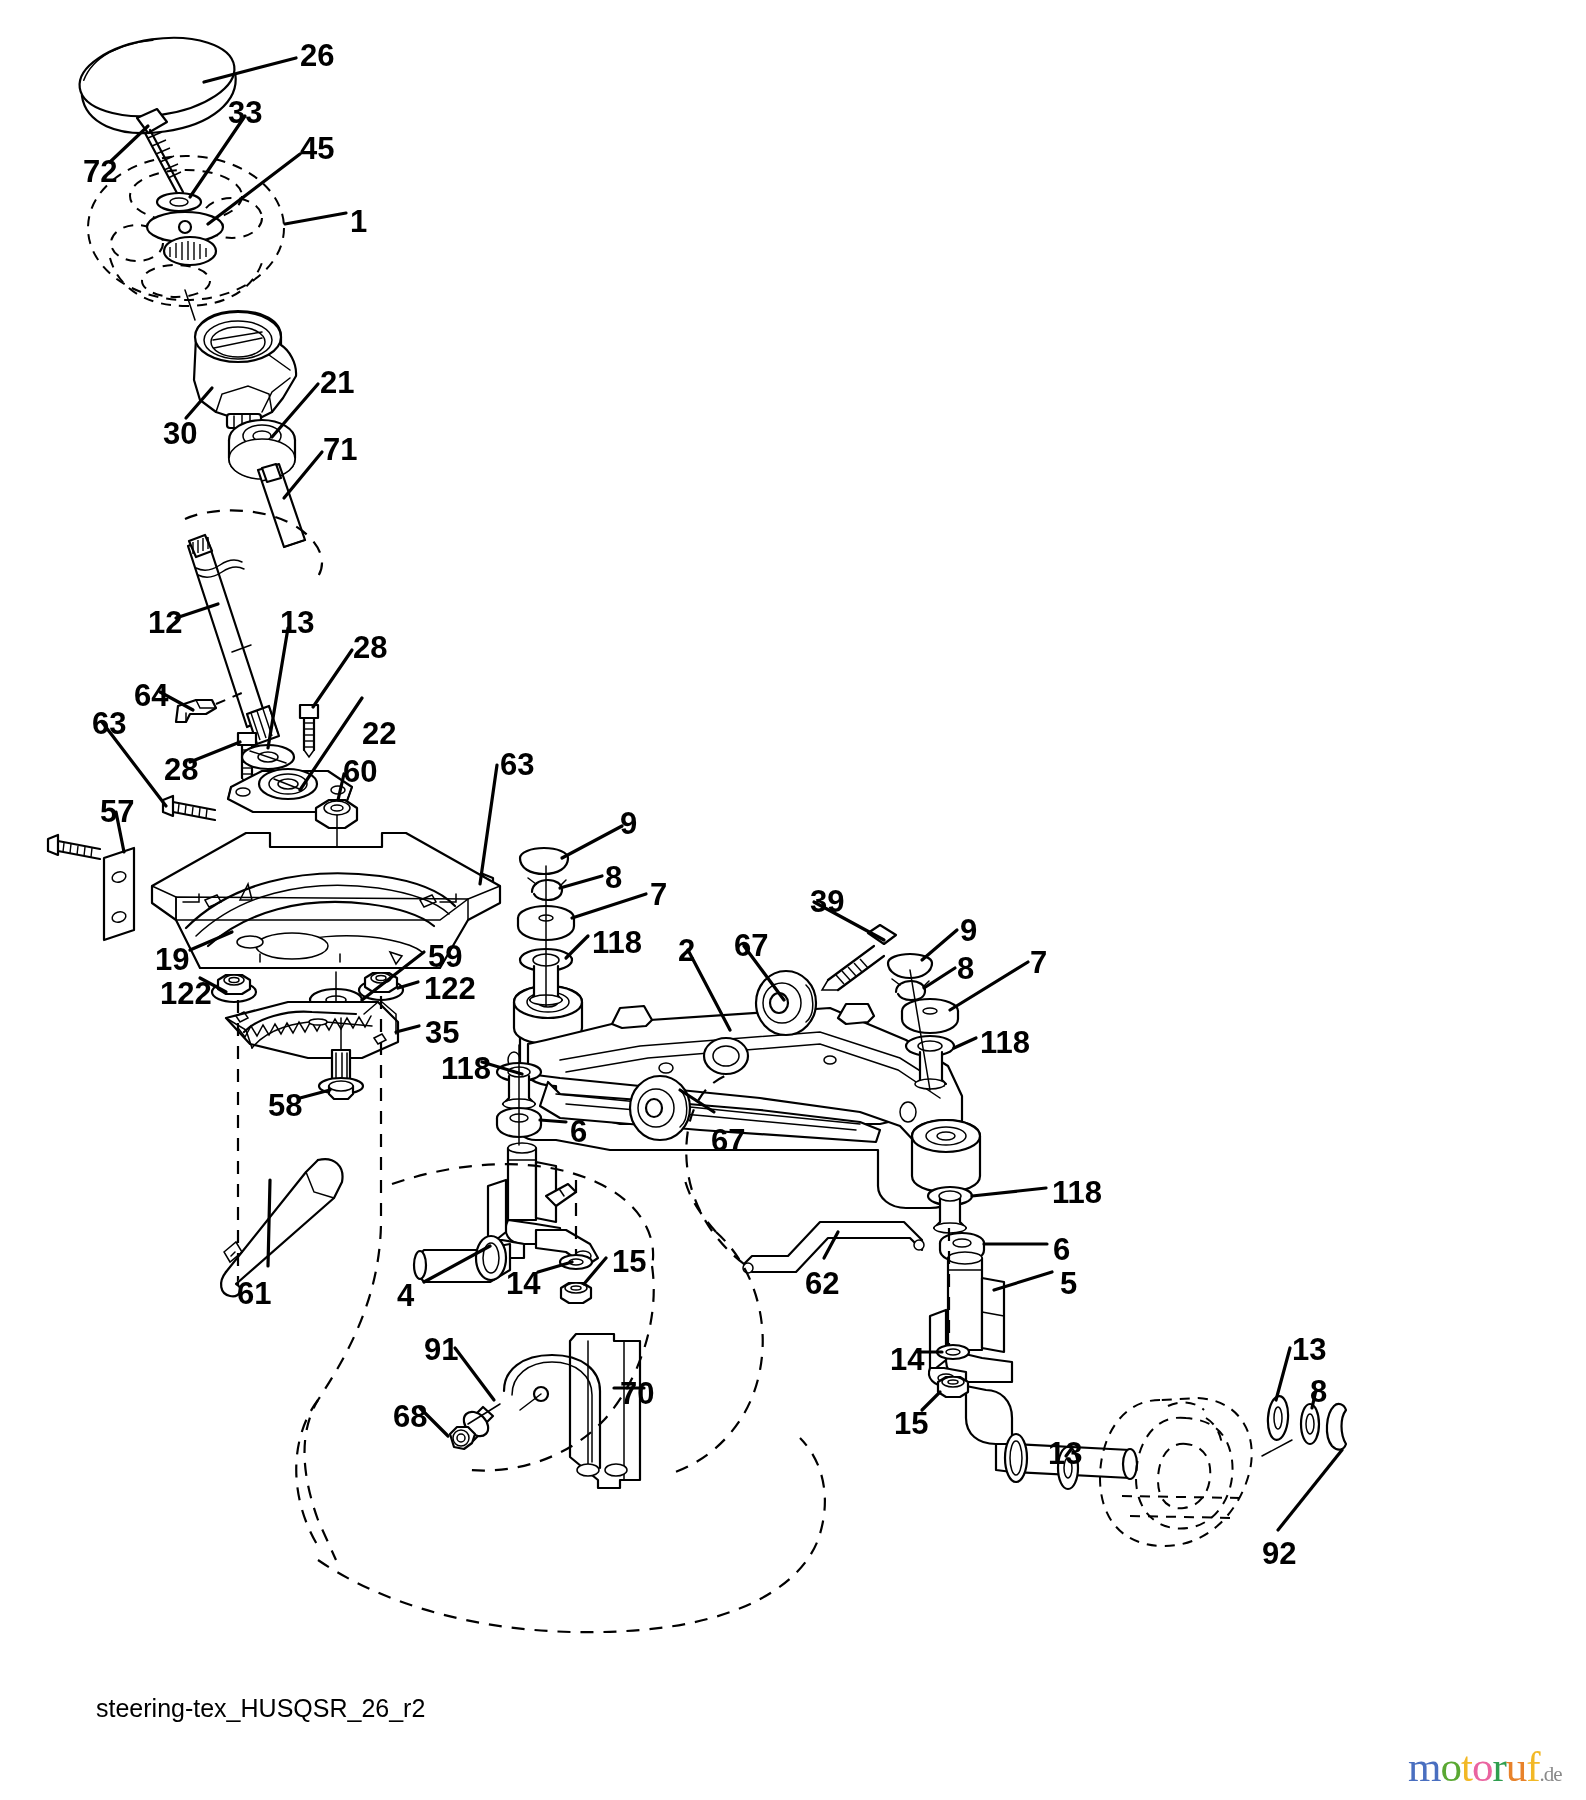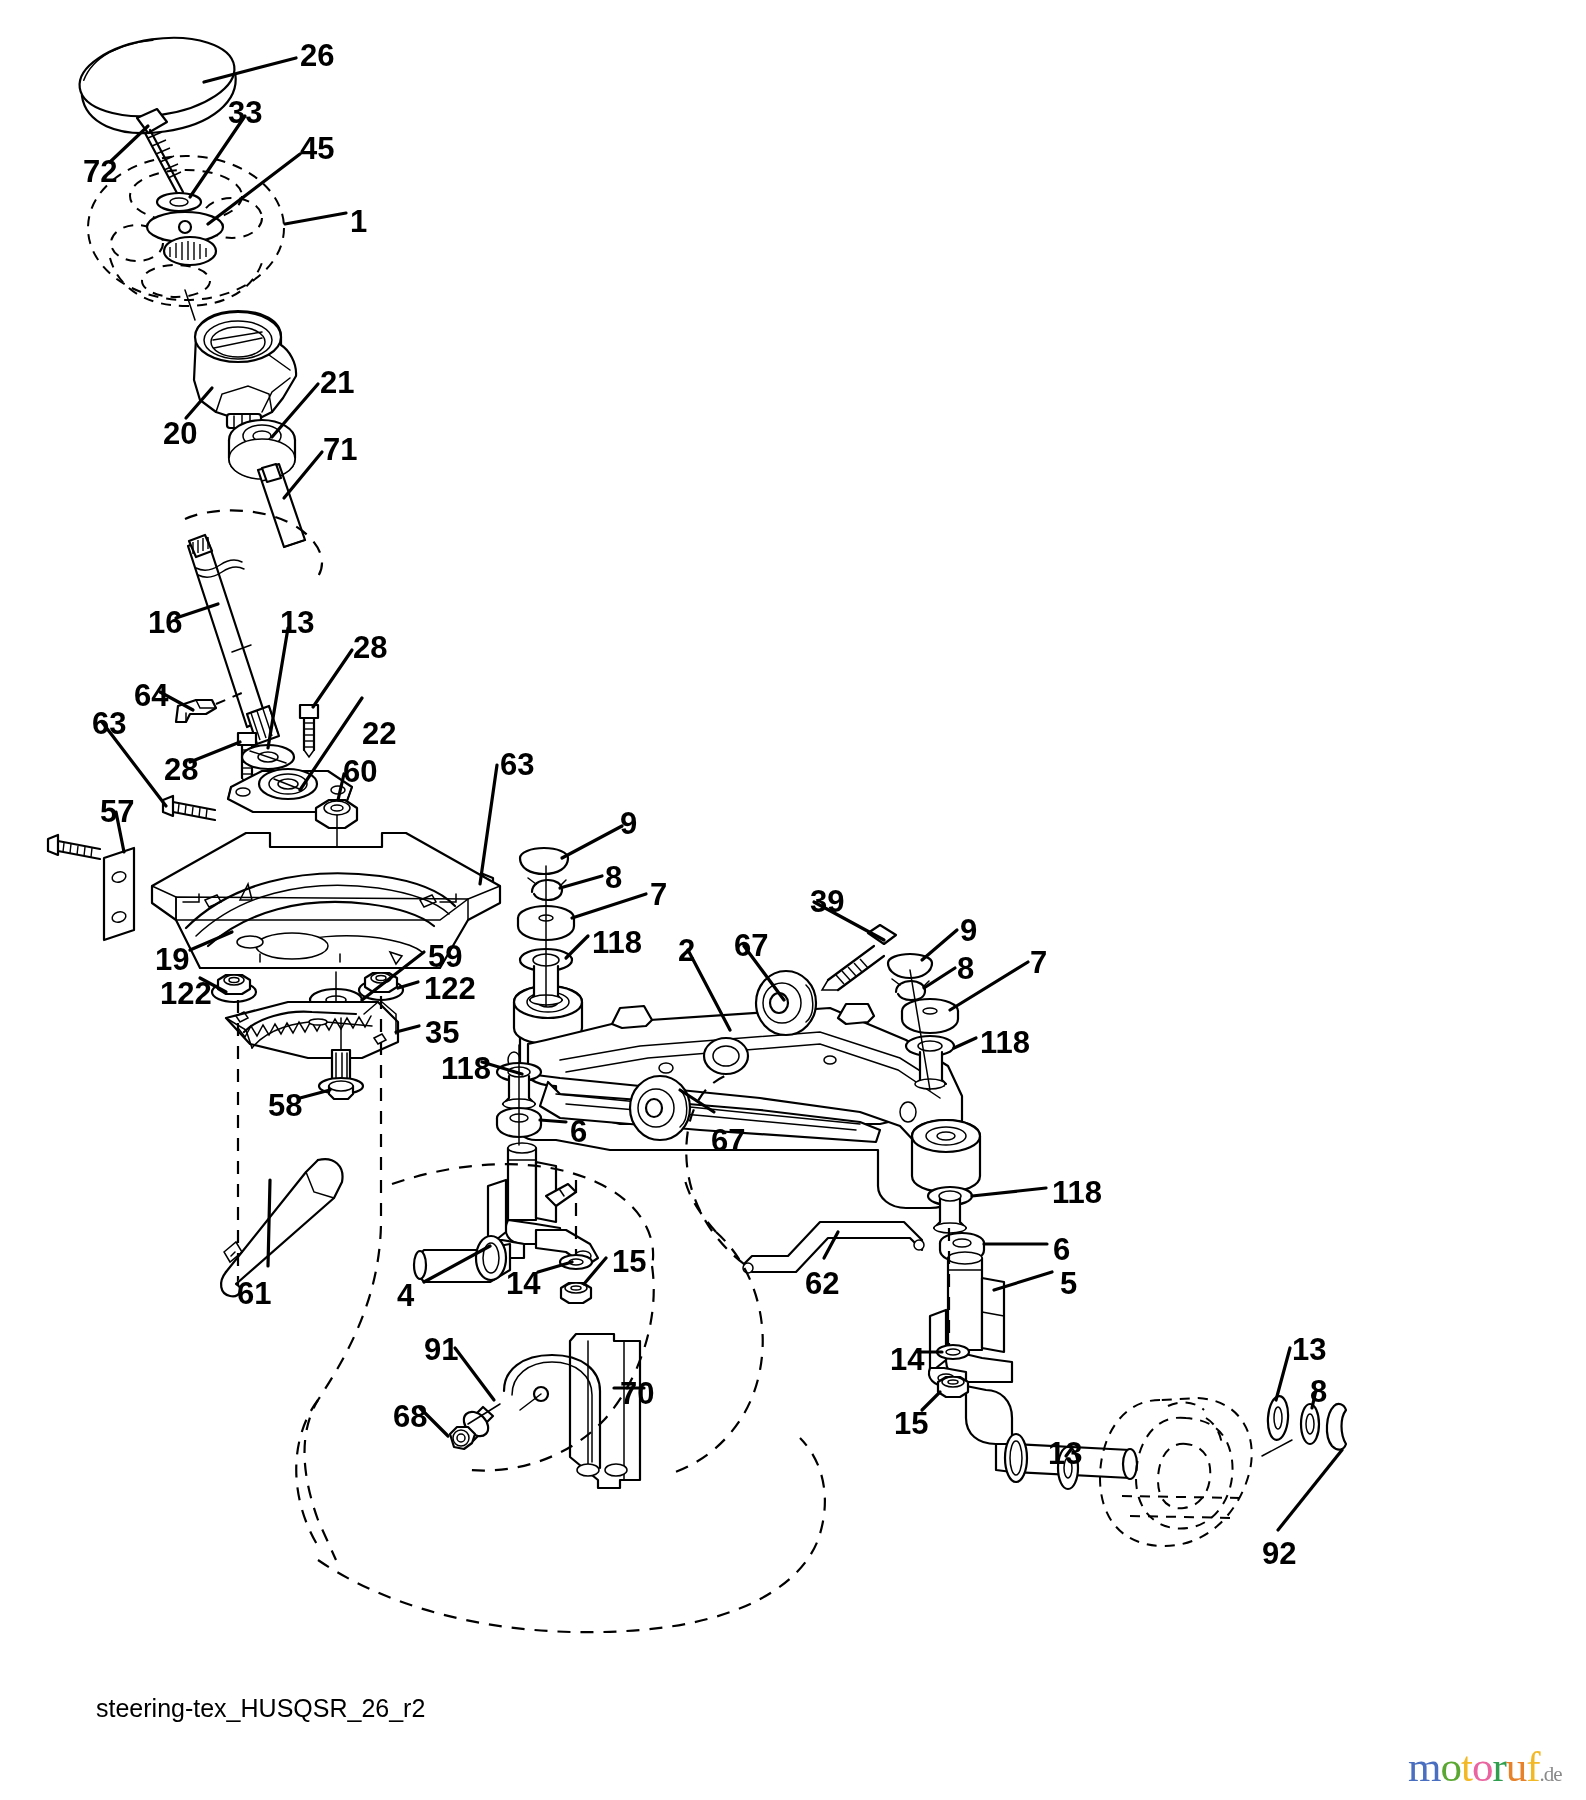--- a/index.html
+++ b/index.html
@@ -647,23 +647,23 @@
       <path class="ldr" d="M1278 1530 L1342 1450"></path>
     </g>
   </svg>
 
   <div class="lbl" style="left:300px;top:40px">26</div>
   <div class="lbl" style="left:228px;top:97px">33</div>
   <div class="lbl" style="left:300px;top:133px">45</div>
   <div class="lbl" style="left:83px;top:156px">72</div>
   <div class="lbl" style="left:350px;top:206px">1</div>
   <div class="lbl" style="left:320px;top:367px">21</div>
-  <div class="lbl" style="left:163px;top:418px">20</div>
+  <div class="lbl" style="left:163px;top:418px">30</div>
   <div class="lbl" style="left:323px;top:434px">71</div>
-  <div class="lbl" style="left:148px;top:607px">16</div>
+  <div class="lbl" style="left:148px;top:607px">12</div>
   <div class="lbl" style="left:280px;top:607px">13</div>
   <div class="lbl" style="left:353px;top:632px">28</div>
   <div class="lbl" style="left:134px;top:680px">64</div>
   <div class="lbl" style="left:362px;top:718px">22</div>
   <div class="lbl" style="left:92px;top:708px">63</div>
   <div class="lbl" style="left:164px;top:754px">28</div>
   <div class="lbl" style="left:343px;top:756px">60</div>
   <div class="lbl" style="left:500px;top:749px">63</div>
   <div class="lbl" style="left:100px;top:796px">57</div>
   <div class="lbl" style="left:620px;top:808px">9</div>

